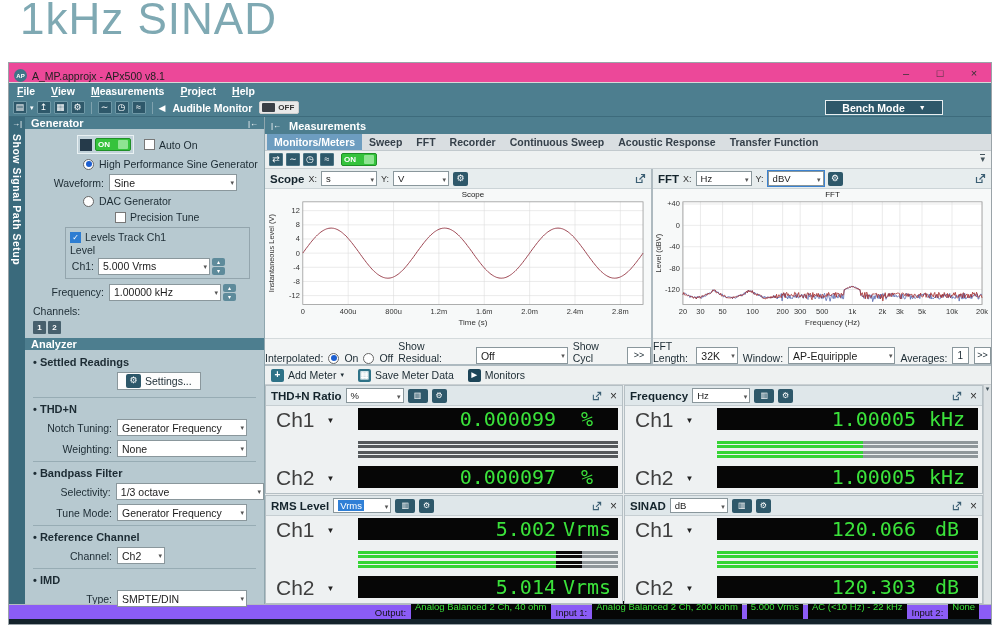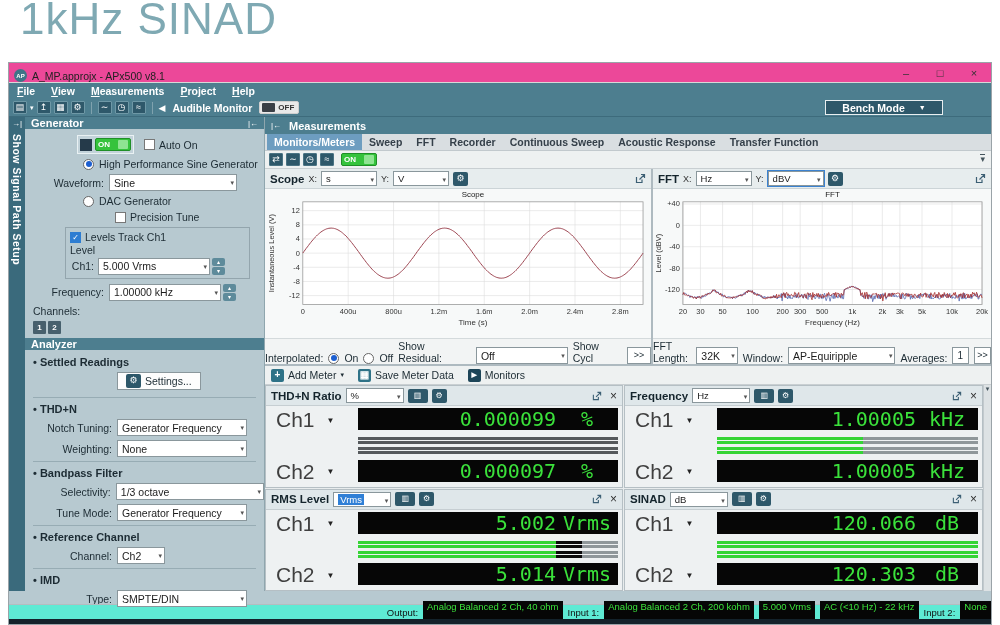--- a/index.html
+++ b/index.html
@@ -103,21 +103,21 @@
   .chcell { width:88px; display:flex; align-items:center; gap:12px; padding-left:6px; }
   .chname { font-size:21px; color:#3f3f3f; }
   .chdrop { font-size:8px; color:#222; }
   .mdisplay { flex:1; background:#060606; height:22px; display:flex; align-items:center; color:#3be23b; font-family:"DejaVu Sans Mono", monospace; font-size:20px; }
   .mval { flex:1; text-align:right; }
   .munit { width:62px; text-align:center; }
   .barzone { margin-left:88px; display:flex; flex-direction:column; gap:3px; padding:2px 0; }
   .barpair { display:flex; flex-direction:column; gap:1px; }
   .bar-line { height:3px; background:#8f979a; }
   
-  .statusbar { height:15px; background:#5eead4; border-top:1px solid #b5bcc0; display:flex; align-items:center; justify-content:flex-end; gap:5px; padding-right:0; font-size:9.5px; color:#111;margin-top:13px; }
+  .statusbar { height:15px; background:#8b5cf6; border-top:1px solid #b5bcc0; display:flex; align-items:center; justify-content:flex-end; gap:5px; padding-right:12px; font-size:9.5px; color:#111; }
   .sb-badge { background:#060606; color:#3be23b; font-weight:normal; padding:0 4px; height:22px; line-height:12px; }
   .winfooter { height:5px; background:#13222b; }
   svg text { font-family:"Liberation Sans", sans-serif; }
 </style>
 </head>
 <body>
 
 <div class="app-title">1kHz SINAD</div>
 
 <div class="win">

